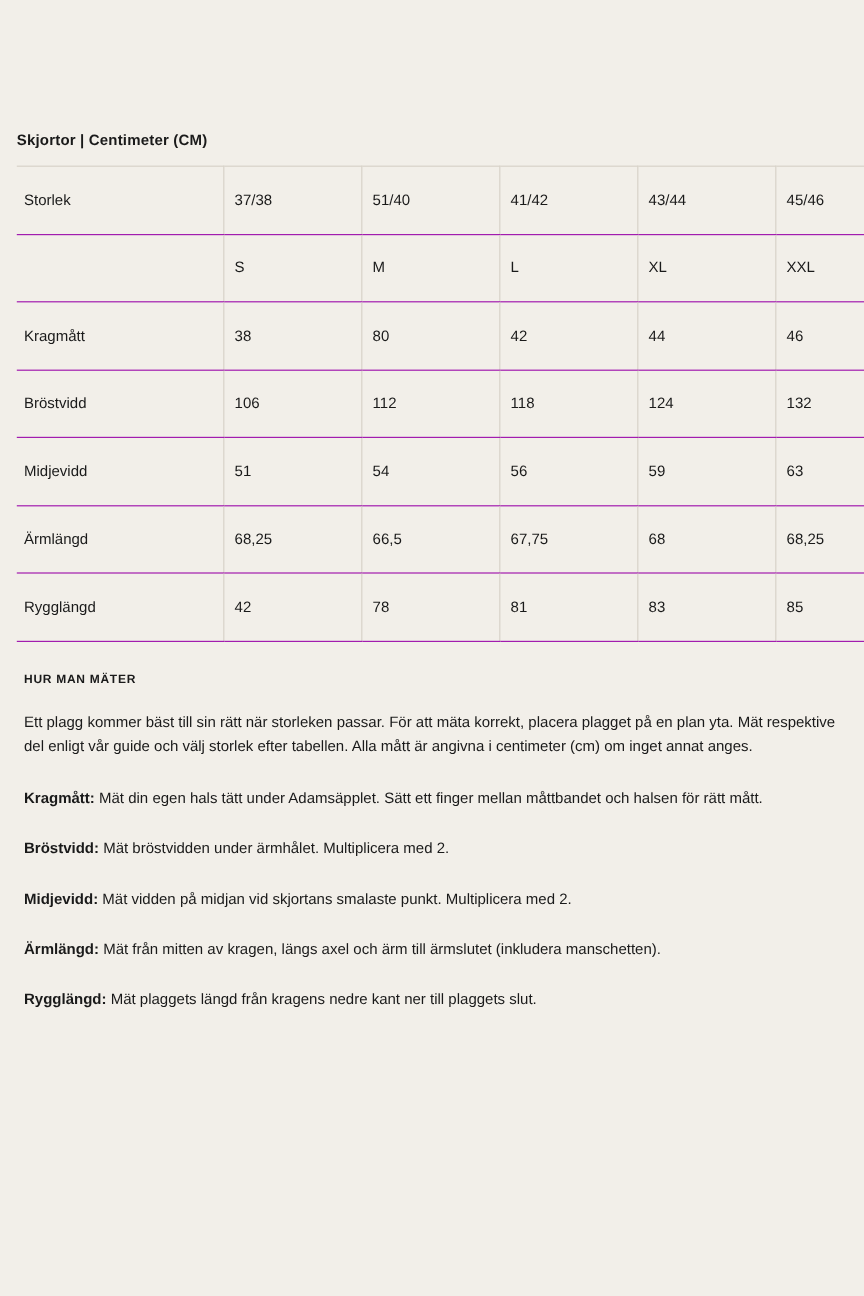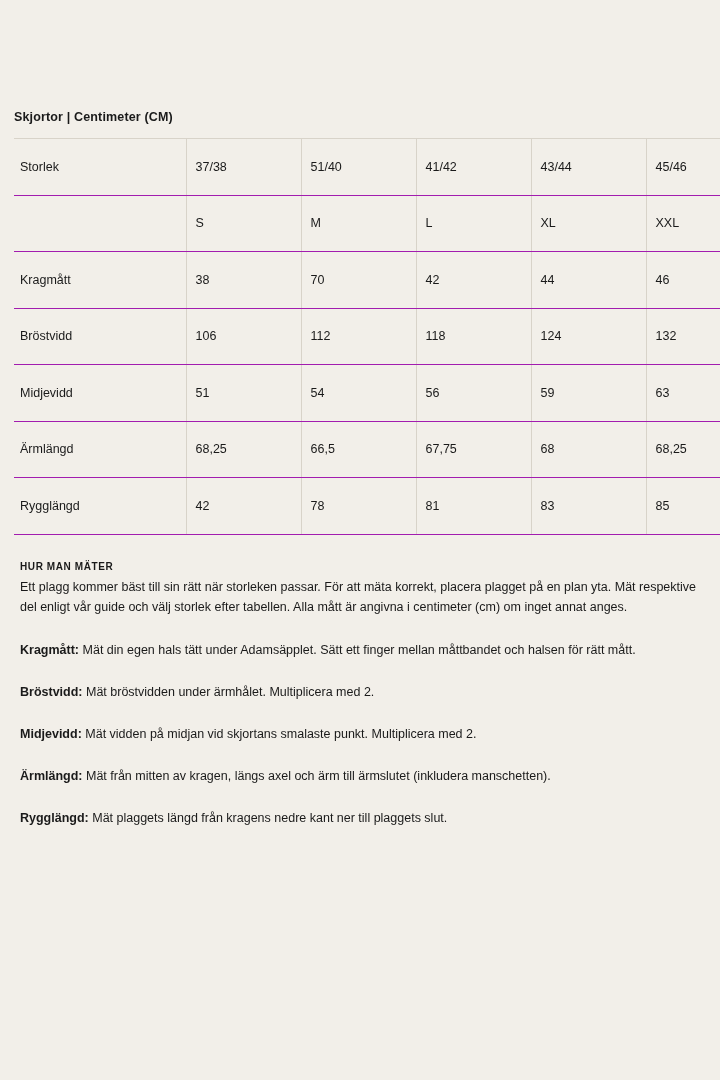--- a/index.html
+++ b/index.html
@@ -67,21 +67,21 @@
   .measure-title {
     font-size: 10px;
     font-weight: bold;
     letter-spacing: 0.6px;
     margin: 26px 0 0 6px;
     color: #1a1a1a;
   }
   .intro {
     font-size: 12.5px;
     line-height: 1.65;
-    margin: 5px 6px 0 6px;
+    margin: 20px 6px 0 6px;
     max-width: 702px;
     color: #1a1a1a;
   }
   .def-list {
     margin: 22px 0 0 0;
     padding: 0;
     list-style: none;
   }
   .def-item {
     font-size: 12.5px;
@@ -115,21 +115,21 @@
           <td></td>
           <td class="col-val">S</td>
           <td class="col-val">M</td>
           <td class="col-val">L</td>
           <td class="col-val">XL</td>
           <td class="col-val">XXL</td>
         </tr>
         <tr>
           <td>Kragmått</td>
           <td class="col-val">38</td>
-          <td class="col-val">70</td>
+          <td class="col-val">80</td>
           <td class="col-val">42</td>
           <td class="col-val">44</td>
           <td class="col-val">46</td>
         </tr>
         <tr>
           <td>Bröstvidd</td>
           <td class="col-val">106</td>
           <td class="col-val">112</td>
           <td class="col-val">118</td>
           <td class="col-val">124</td>

